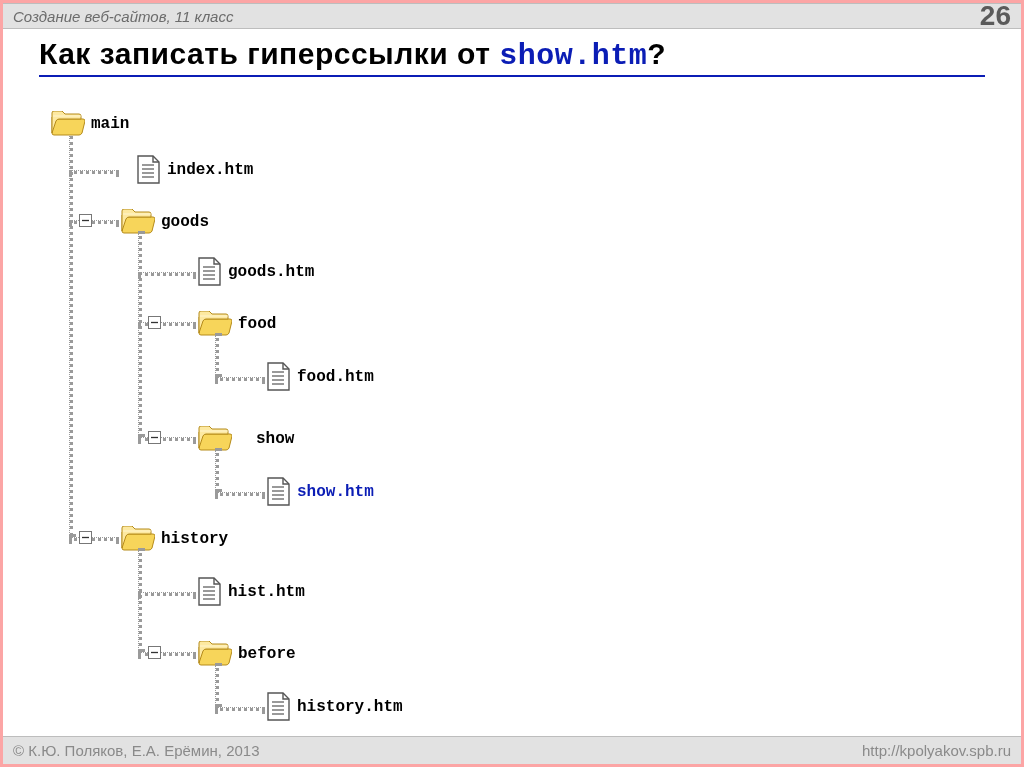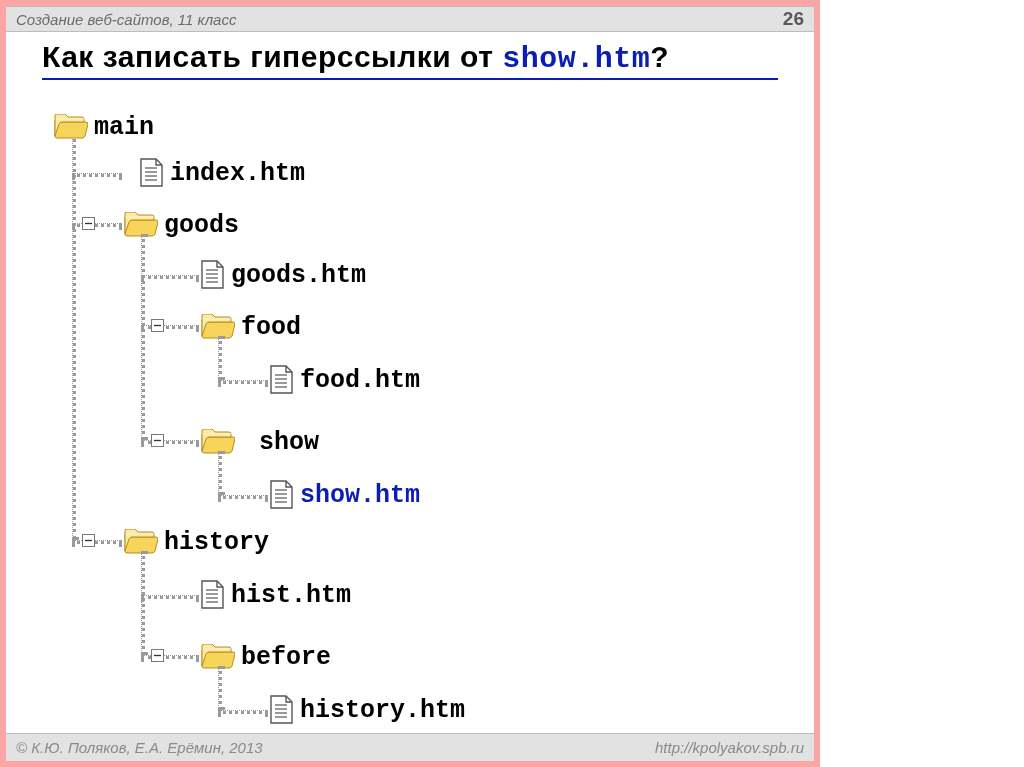--- a/index.html
+++ b/index.html
@@ -5,43 +5,43 @@
   * { box-sizing: border-box; }
   html, body {
     margin: 0; padding: 0;
     width: 1024px; height: 767px;
     font-family: Arial, Helvetica, sans-serif;
     background: #fff;
     color: #000;
   }
   .slide {
     position: relative;
-    width: 820px; height: 767px;
-    border: 6px solid #fca5a5;
+    width: 1024px; height: 767px;
+    border: 3px solid #fca5a5;
     background: #fff;
   }
   .topbar {
     position: absolute;
     top: 0; left: 0; right: 0;
     height: 26px;
     background: #e2e2e2;
     border-bottom: 1px solid #bdbdbd;
     border-top: 1px solid #bdbdbd;
     display: flex;
     align-items: center;
     padding: 0 10px;
     font-style: italic;
     color: #6c6c6c;
     font-size: 15px;
   }
   .pagenum {
     margin-left: auto;
     font-style: normal;
     font-weight: bold;
-    font-size: 19px;
+    font-size: 28px;
     color: #5a5a5a;
   }
   .heading-wrap {
     position: absolute;
     top: 34px; left: 36px; right: 36px;
   }
   .heading {
     font-size: 30px;
     font-weight: 900;
     letter-spacing: 0.5px;
@@ -57,21 +57,21 @@
   .hrule {
     margin-top: 2px;
     height: 2px;
     background: #0b1db5;
   }
 
   .tree {
     position: absolute;
     top: 96px; left: 36px; right: 36px; bottom: 40px;
     font-family: "Courier New", monospace;
-    font-size: 25px;
+    font-size: 16px;
     font-weight: bold;
   }
   .row {
     position: absolute;
     display: flex;
     align-items: center;
     gap: 6px;
     height: 34px;
   }
   .label { white-space: nowrap; }
@@ -97,21 +97,20 @@
 
   .footer {
     position: absolute;
     bottom: 0; left: 0; right: 0;
     height: 28px;
     background: #e2e2e2;
     border-top: 1px solid #bdbdbd;
     display: flex;
     align-items: center;
     padding: 0 10px;
-    font-style: italic;
     color: #8a8a8a;
     font-size: 15px;
   }
   .footer .url { margin-left: auto; }
 </style>
 </head>
 <body>
 
 <div class="slide">
 

